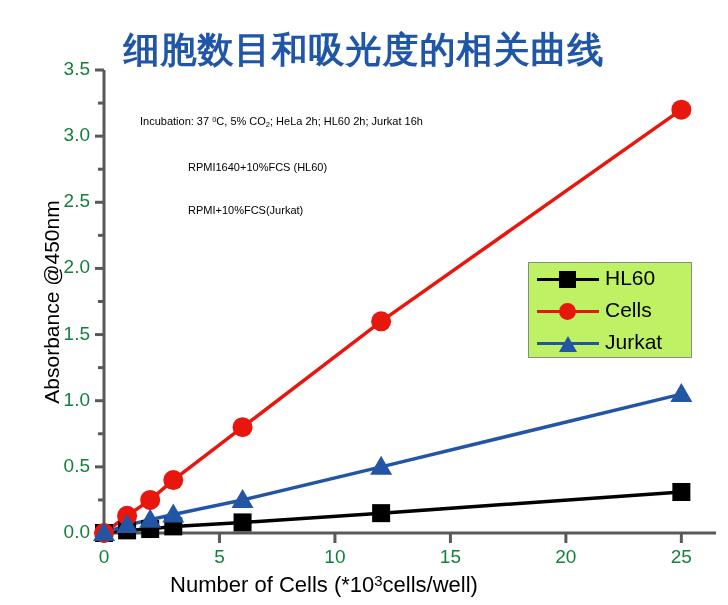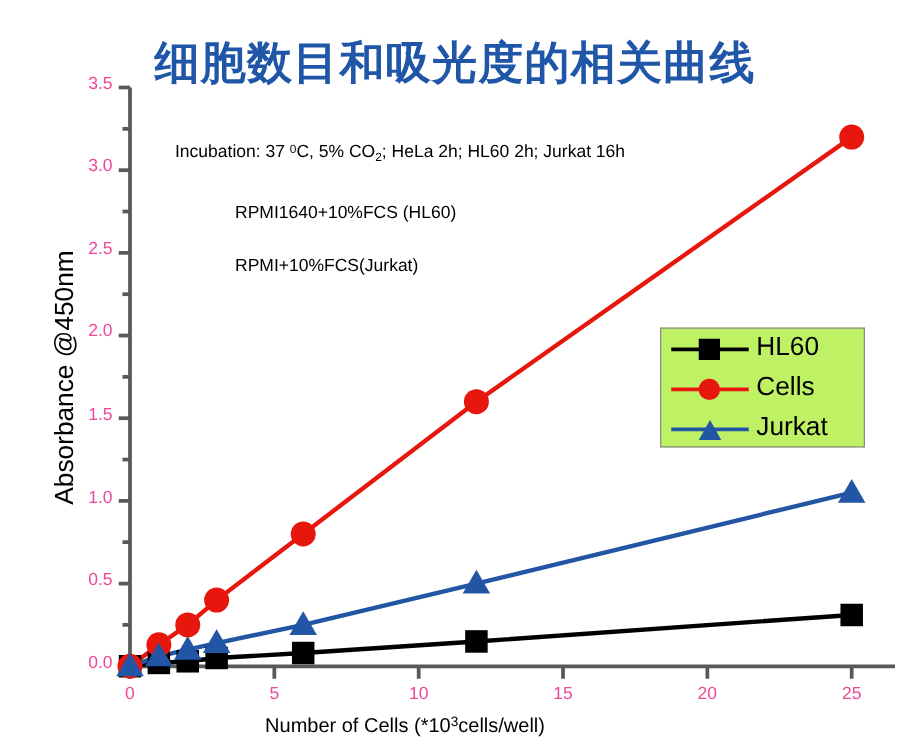--- a/index.html
+++ b/index.html
@@ -35,21 +35,21 @@
   .plot-svg {
     position: absolute;
     left: 0;
     top: 0;
   }
   .anno-block {
     position: absolute;
     left: 140px;
     top: 106px;
     color: #000000;
-    font-size: 14px;
+    font-size: 11px;
     line-height: 27px;
     white-space: nowrap;
   }
   .anno-line { display: block; }
   .anno-indent { padding-left: 48px; margin-top: 16px; }
   sub { font-size: 0.68em; vertical-align: -0.28em; }
   sup { font-size: 0.68em; vertical-align: 0.42em; }
   .axis-label-y {
     position: absolute;
     left: -68px;
@@ -60,27 +60,27 @@
     font-size: 21px;
     color: #000;
     white-space: nowrap;
   }
   .axis-label-x {
     position: absolute;
     left: 0;
     top: 572px;
     width: 648px;
     text-align: center;
-    font-size: 16px;
+    font-size: 22px;
     color: #000;
   }
   .tick-label {
     position: absolute;
-    font-size: 14px;
-    color: #ec4899;
+    font-size: 19px;
+    color: #15803d;
     white-space: nowrap;
   }
   .tick-y { text-align: right; width: 46px; }
   .tick-x { text-align: center; width: 46px; }
   .legend-box {
     position: absolute;
     left: 528px;
     top: 262px;
     width: 164px;
     height: 96px;

